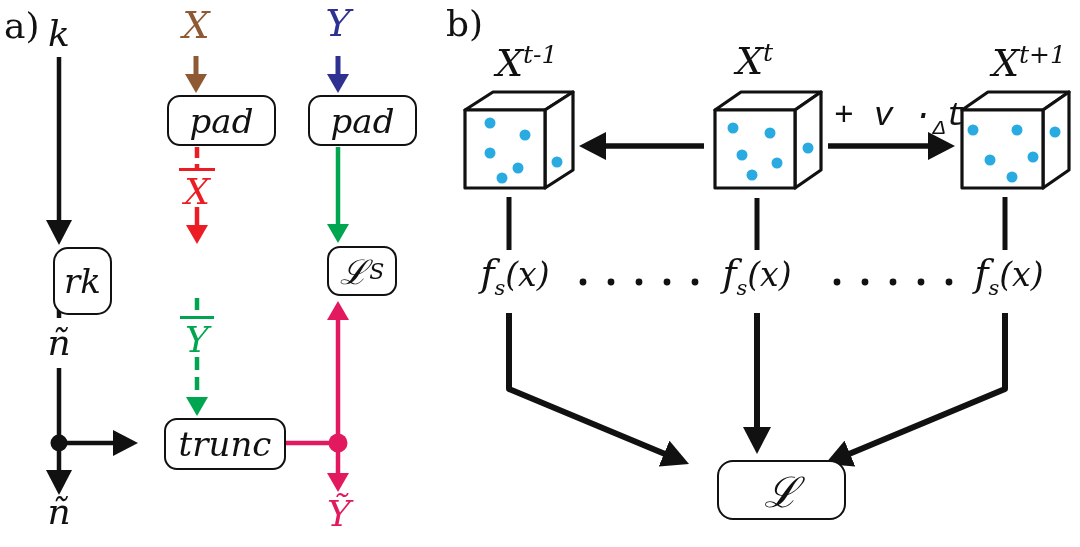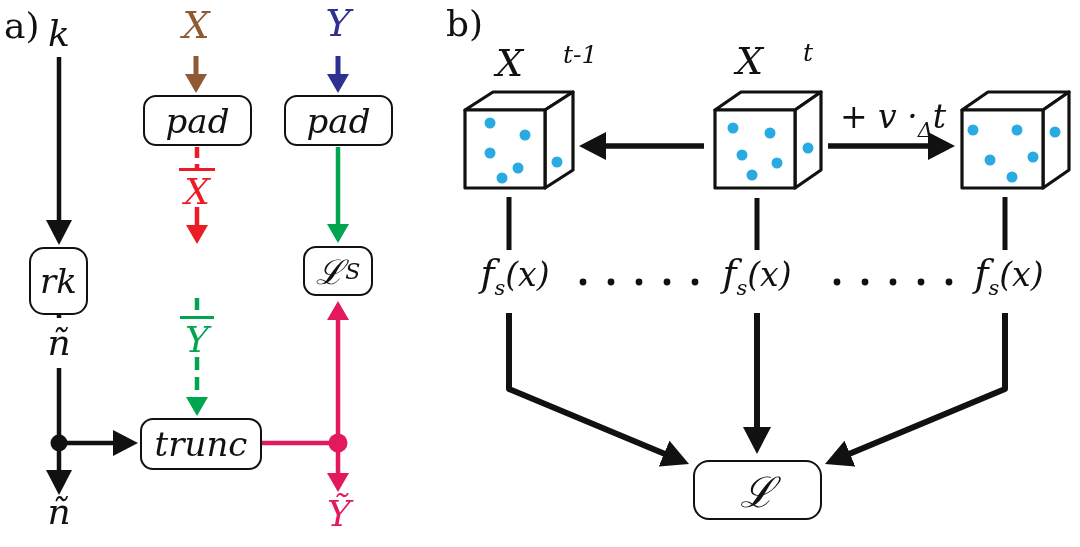--- a/index.html
+++ b/index.html
@@ -9,25 +9,25 @@
   }
   .fig svg { position:absolute; left:0; top:0; }
   .lbl {
     position:absolute; font-style:italic; line-height:1; text-align:center;
     white-space:nowrap; color:#111;
   }
   .tag { font-style:normal; font-size:36px; }
   .box {
     position:absolute; border:2.8px solid #111; border-radius:13px; background:#fff;
     display:flex; align-items:center; justify-content:center;
-    font-style:italic; font-size:34px; box-sizing:border-box;
+    font-style:italic; font-size:34px; box-sizing:border-box;margin-left:24px;
   }
   .bar { display:inline-block; border-top:3.5px solid currentColor; padding:3px 5px 0; }
   .subS { font-size:22px; vertical-align:-7px; margin-left:1px; }
-  .sup { font-size:25px; position:relative; top:-13px;margin-left:40px; }
+  .sup { font-size:25px; position:relative; top:-13px; }
   .subsm { font-size:21px; vertical-align:-9px; }
   .fsx .fmain { font-size:38px; }
   .fsx .frest { font-size:33px; }
   .c-brown { color:#8d5a33; } .c-blue { color:#2e3192; } .c-red { color:#ec1c24; }
   .c-green { color:#00a550; } .c-pink { color:#e2195f; }
 </style>
 </head>
 <body>
 
 <div class="fig">
@@ -177,22 +177,25 @@
   <div class="lbl c-pink" style="left:318px; top:496px; width:42px; font-size:36px;">Ỹ</div>
 
   <div class="lbl tag" style="left:446px; top:6px;">b)</div>
 
   <div class="lbl" style="left:496px; top:44px; font-size:38px;">
     <span>X</span><span class="sup">t-1</span>
   </div>
   <div class="lbl" style="left:736px; top:42px; font-size:38px;">
     <span>X</span><span class="sup">t</span>
   </div>
-
-  <div class="lbl" style="left:834px; top:100px; width:118px; font-size:33px;">
+  <div class="lbl" style="left:992px; top:44px; font-size:38px;">
+    <span>X</span><span class="sup">t+1</span>
+  </div>
+
+  <div class="lbl" style="left:834px; top:100px; width:118px; font-size:33px;font-family:Liberation Mono, monospace;">
     <span>+ v ·</span><span class="subsm">Δ</span><span>t</span>
   </div>
 
   <div class="lbl fsx" style="left:473px; top:254px; width:84px;">
     <span class="fmain">f</span><sub class="subsm">s</sub><span class="frest">(x)</span>
   </div>
   <div class="lbl fsx" style="left:715px; top:254px; width:84px;">
     <span class="fmain">f</span><sub class="subsm">s</sub><span class="frest">(x)</span>
   </div>
   <div class="lbl fsx" style="left:967px; top:254px; width:84px;">

